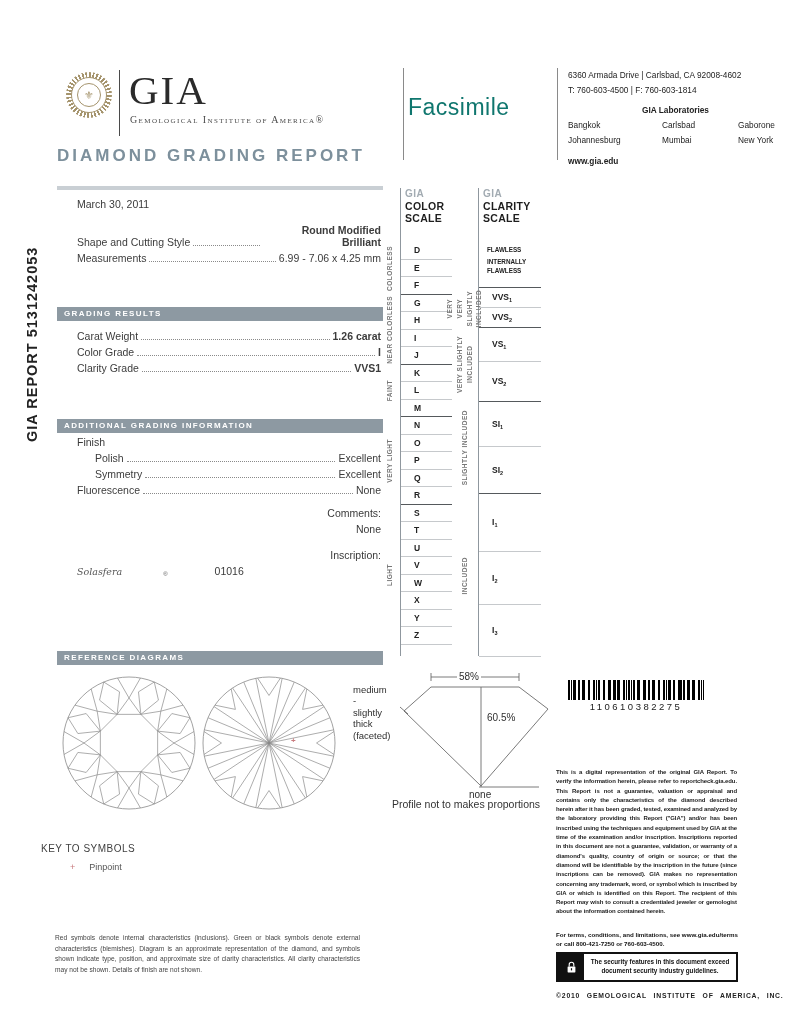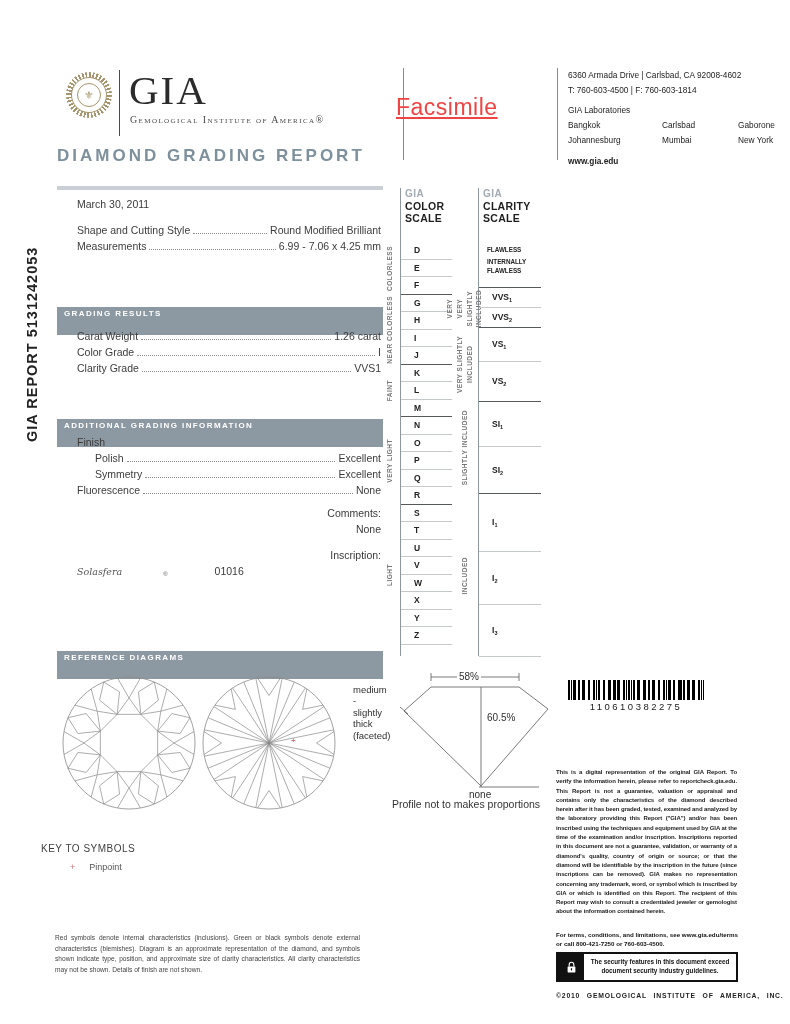--- a/index.html
+++ b/index.html
@@ -16,39 +16,39 @@
     background:repeating-conic-gradient(#a5946d 0deg 5deg,#fff 5deg 10deg);display:flex;align-items:center;justify-content:center;}
   .seal-inner{width:36px;height:36px;border-radius:50%;background:#fff;border:1.6px solid #a5946d;display:flex;align-items:center;justify-content:center;}
   .seal-core{width:24px;height:24px;border-radius:50%;border:1px solid #a5946d;display:flex;align-items:center;justify-content:center;
     font-size:11px;color:#a5946d;font-family:"Liberation Serif",serif;}
   .hdr-divider{position:absolute;left:119px;top:70px;width:1px;height:66px;background:#4a4a4a;}
   .gia-big{position:absolute;left:129px;top:66px;font-family:"Liberation Serif",serif;font-size:41px;color:#2b2b2b;letter-spacing:2px;}
   .gia-sub{position:absolute;left:130px;top:114px;font-family:"Liberation Serif",serif;font-variant:small-caps;
     font-size:10px;letter-spacing:1.4px;color:#4a4a4a;}
   .fx-line-l{position:absolute;left:403px;top:68px;width:1px;height:92px;background:#8a8a8a;}
   .fx-line-r{position:absolute;left:557px;top:68px;width:1px;height:92px;background:#8a8a8a;}
-  .facsimile{position:absolute;left:396px;top:94px;font-size:23px;color:#ef4444;letter-spacing:.5px;text-decoration:underline;}
+  .facsimile{position:absolute;left:408px;top:94px;font-size:23px;color:#0f766e;letter-spacing:.5px;}
   .addr{position:absolute;left:568px;top:68px;width:215px;font-size:8.3px;color:#222;line-height:1.8;}
-  .addr .b{font-weight:normal;}
+  .addr .b{font-weight:bold;text-align:center;}
   .labs-grid{display:grid;grid-template-columns:68px 50px auto;column-gap:26px;line-height:1.8;}
   .addr .site{margin-top:6px;font-weight:bold;}
 
   .rpt-title{position:absolute;left:57px;top:146px;font-size:17px;font-weight:bold;letter-spacing:3px;color:#7d909c;}
 
   
   .introbar{position:absolute;left:57px;top:186px;width:326px;height:4px;background:#c9cfd4;}
-  .secbar{position:absolute;left:57px;width:326px;height:28px;background:#8d99a2;color:#fff;font-size:8px;font-weight:bold;
+  .secbar{position:absolute;left:57px;width:326px;height:14px;background:#8d99a2;color:#fff;font-size:8px;font-weight:bold;
     letter-spacing:1.4px;line-height:14px;padding-left:7px;}
   .secbody{position:absolute;left:57px;width:326px;padding:0 2px 0 20px;}
   .date{font-size:10.5px;margin-bottom:14px;}
   .dotrow{display:flex;align-items:flex-end;font-size:10.5px;color:#3c3c3c;margin:4px 0;}
   .dotrow .lab{white-space:nowrap;}
   .dotrow .leader{flex:1;border-bottom:1.6px dotted #8a8a8a;margin:0 3px 2px 3px;min-width:12px;}
   .dotrow .val{text-align:right;max-width:118px;}
-  .dotrow .val.b{font-weight:normal;}
+  .dotrow .val.b{font-weight:bold;}
   .dotrow.ind{padding-left:18px;}
   .plain-lab{font-size:10.5px;margin:4px 0 1px 0;}
   .cmt{font-size:10.5px;margin-top:10px;line-height:1.5;text-align:right;}
   .insc-line{display:flex;align-items:flex-end;margin-top:2px;gap:40px;}
   .script{font-family:"DejaVu Serif",serif;font-style:italic;font-size:9.5px;color:#555;}
   .reg{font-size:6px;vertical-align:super;color:#555;margin-left:1px;}
   .insc-num{font-size:10.5px;margin-left:7px;}
 
   
   .vline{position:absolute;top:188px;width:1px;height:468px;background:#8f979e;}

